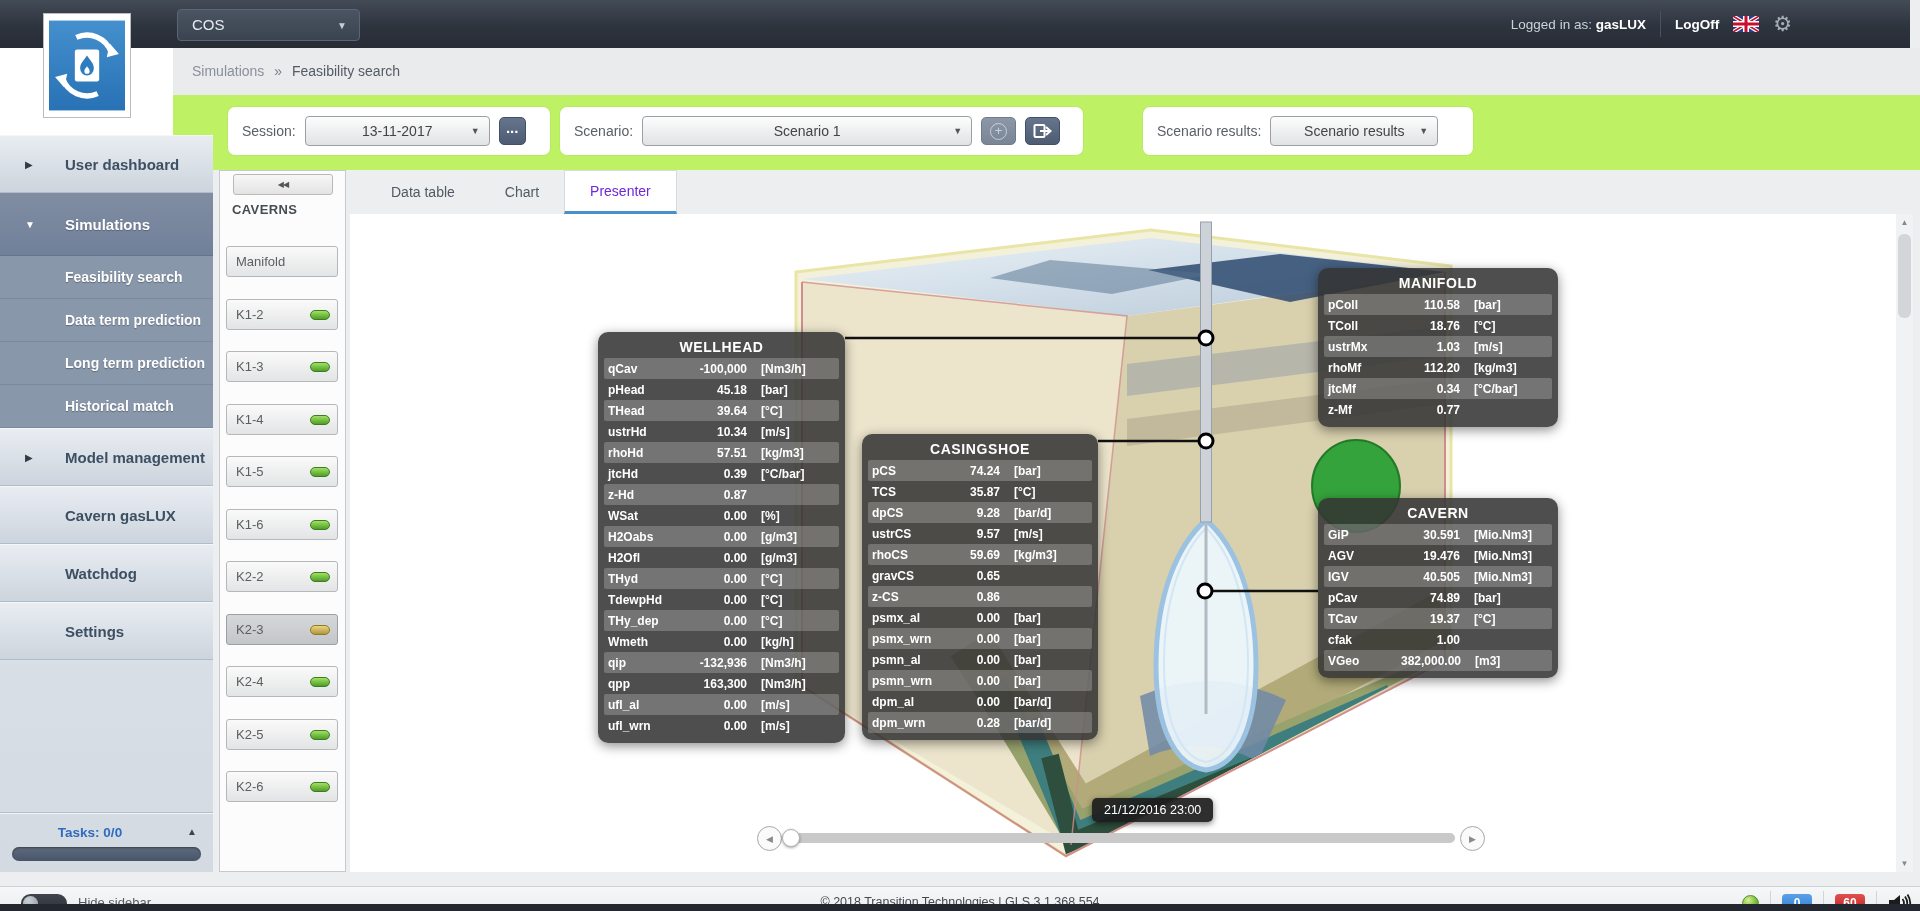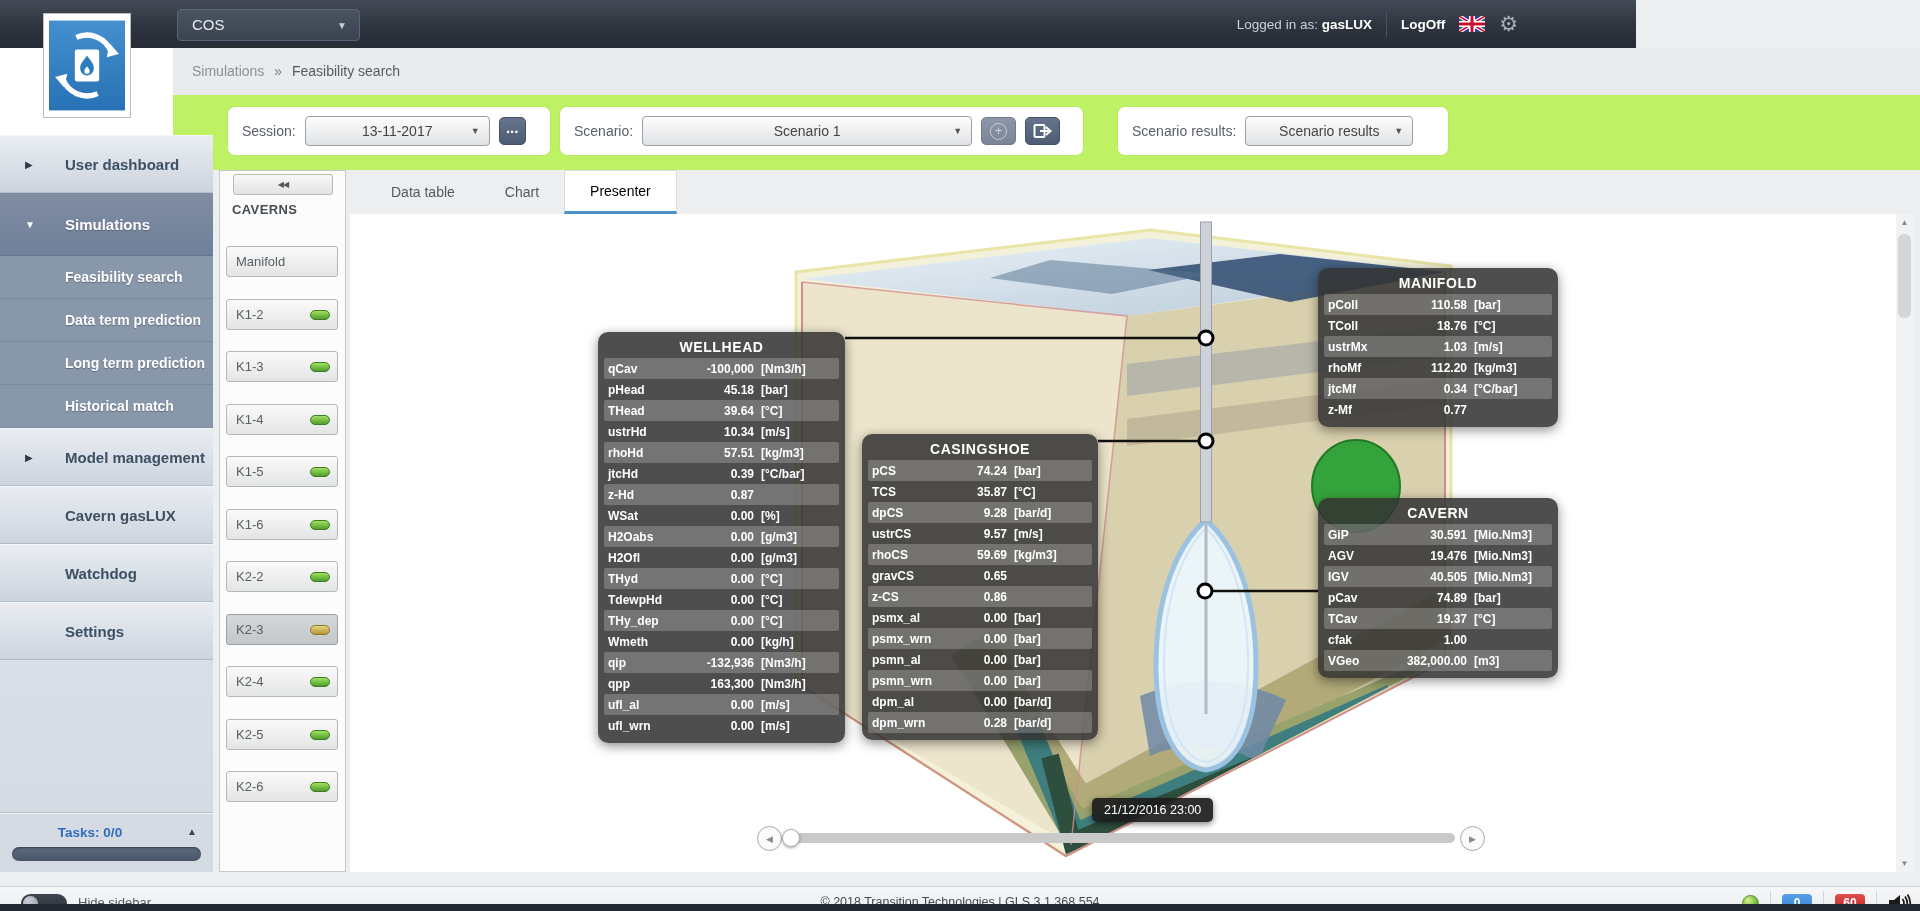--- a/index.html
+++ b/index.html
@@ -1,21 +1,21 @@
 <!DOCTYPE html>
 <html><head>
 <meta charset="utf-8">
 <title>GLS</title>
 <style>
   * { margin:0; padding:0; box-sizing:border-box; }
   html,body { width:1920px; height:911px; }
   body { position:relative; font-family:"Liberation Sans",sans-serif; background:#eceef0; overflow:hidden; }
 
   
-  #topbar { position:absolute; left:0; top:0; width:1636px; height:48px;
+  #topbar { position:absolute; left:0; top:0; width:1910px; height:48px;
     background:linear-gradient(#434b57,#2e343e 55%,#272c35); z-index:30; }
   #cos-select { position:absolute; left:177px; top:9px; width:183px; height:32px;
     background:linear-gradient(#4a5462,#3b4350); border:1px solid #5c6575; border-radius:4px;
     color:#e8ebef; font-size:15px; line-height:30px; padding:0 14px; cursor:pointer; }
   #cos-select .dd-arrow { position:absolute; right:12px; top:0; font-size:10px; color:#c6ccd4; }
   #topbar-right { position:absolute; right:118px; top:0; height:48px; display:flex; align-items:center; gap:14px; }
   .tb-text { color:#cdd2d9; font-size:13.5px; }
   .tb-text b { color:#fff; }
   .tb-logoff { color:#fff; font-weight:bold; font-size:13.5px; cursor:pointer; }
   .tb-divider { width:1px; height:26px; background:#4a5160; }
@@ -30,21 +30,21 @@
   
   #breadcrumb-bar { position:absolute; left:173px; top:48px; width:1747px; height:47px; background:#e9ebed; }
   #breadcrumb { position:absolute; left:19px; top:15px; font-size:14px; color:#8a9099; }
   #breadcrumb .crumb-active { color:#555b63; }
   #breadcrumb .sep { color:#7a8088; margin:0 6px; }
   #session-strip { position:absolute; left:173px; top:95px; width:1747px; height:75px; background:#bef264; }
   .card { position:absolute; top:12px; height:48px; background:#ffffff; border-radius:7px;
     display:flex; align-items:center; padding:0 14px; gap:9px; box-shadow:0 0 0 1px rgba(0,0,0,.03); }
   #card-session  { left:55px;  width:322px; }
   #card-scenario { left:387px; width:523px; }
-  #card-results  { left:945px; width:330px; }
+  #card-results  { left:970px; width:330px; }
   .card-label { font-size:14px; color:#5a5f66; white-space:nowrap; }
   .dropdown { position:relative; height:30px; border:1px solid #9aa0a6; border-radius:4px;
     background:linear-gradient(#fdfdfd,#e0e2e4); color:#444; font-size:14px;
     display:flex; align-items:center; justify-content:center; cursor:pointer; }
   .dropdown .dd-arrow { position:absolute; right:9px; font-size:9px; color:#555; }
   #dd-session { width:185px; }
   #dd-scenario { width:330px; }
   #dd-results { width:168px; }
   .slate-btn { height:28px; background:linear-gradient(#66758b,#4d5c73); border:1px solid #41506a;
     border-radius:5px; color:#fff; cursor:pointer; display:flex; align-items:center; justify-content:center; }
@@ -92,34 +92,34 @@
     font-family:"Liberation Sans",sans-serif; font-size:13px; color:#5a5f64; text-align:left; cursor:pointer; }
   .cav-btn .cav-lbl { position:absolute; left:9px; top:7px; }
   .cav-btn.selected { background:linear-gradient(#d6d7d8,#c3c6c9); border-color:#9aa0a4; }
   .pill { position:absolute; right:7px; top:10px; width:20px; height:10px; border-radius:5px; }
   .pill.green { background:linear-gradient(#a2e063,#4f9e2a); border:1px solid #3e7d1f; }
   .pill.yellow { background:linear-gradient(#e8d67e,#b3953c); border:1px solid #92782a; }
 
   
   #tabbar { position:absolute; left:350px; top:170px; width:1546px; height:44px; display:flex; padding-left:16px; }
   .tab { height:44px; line-height:44px; padding:0 25px; font-size:14px; color:#50холод; color:#505a64; cursor:pointer; }
-  .tab.active { background:#fff; border:1px solid #d8dbde; border-bottom:3px solid #4a90c8; line-height:40px; color:#000000; }
+  .tab.active { background:#fff; border:1px solid #d8dbde; border-bottom:3px solid #4a90c8; line-height:40px; color:#6d28d9; }
 
   
   #content { position:absolute; left:350px; top:214px; width:1546px; height:658px; background:#fff; overflow:hidden; }
   #scene { position:absolute; left:0; top:0; }
 
   .data-panel { position:absolute; background:rgba(52,52,52,.87); border-radius:10px;
     box-shadow:0 3px 12px rgba(0,0,0,.45); padding:2px 6px 7px; color:#fff; z-index:5; }
   .panel-title { text-align:center; font-weight:bold; font-size:14px; padding:5px 0 3px; letter-spacing:.6px; }
   .prow { display:flex; align-items:center; height:21px; padding:0 4px; border-radius:2px;
     font-size:12px; font-weight:bold; }
   .prow:nth-child(odd) { background:rgba(255,255,255,.22); }
   .plabel { width:74px; white-space:nowrap; }
-  .pval { flex:1; text-align:right; padding-right:7px; white-space:nowrap; }
+  .pval { flex:1; text-align:right; padding-right:14px; white-space:nowrap; }
   .punit { width:74px; white-space:nowrap; }
   #panel-wellhead  { left:248px; top:118px; width:247px; }
   #panel-casingshoe{ left:512px; top:220px; width:236px; }
   #panel-manifold  { left:968px; top:54px;  width:240px; }
   #panel-cavern    { left:968px; top:284px; width:240px; }
 
   
   #timeline-tooltip { position:absolute; left:742px; top:584px; background:rgba(28,28,28,.92);
     color:#fff; font-size:12.5px; padding:5px 12px; border-radius:5px; z-index:6;
     box-shadow:0 2px 6px rgba(0,0,0,.5); }

